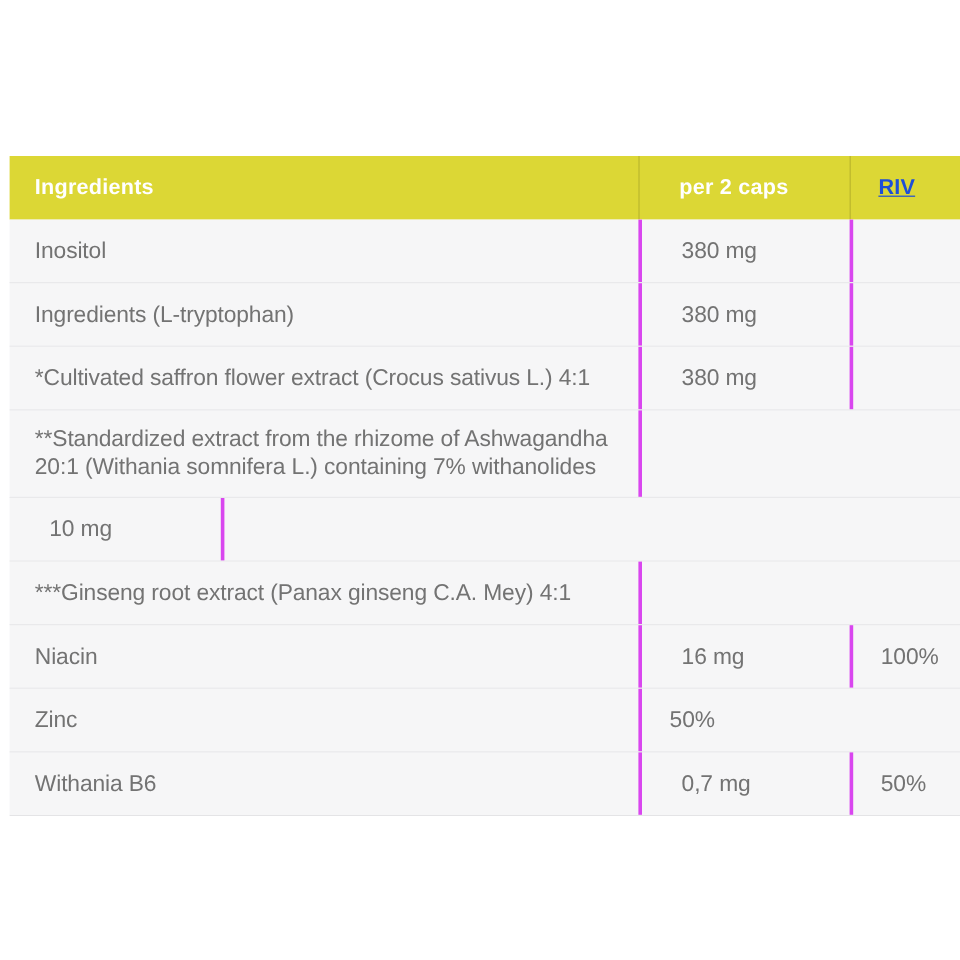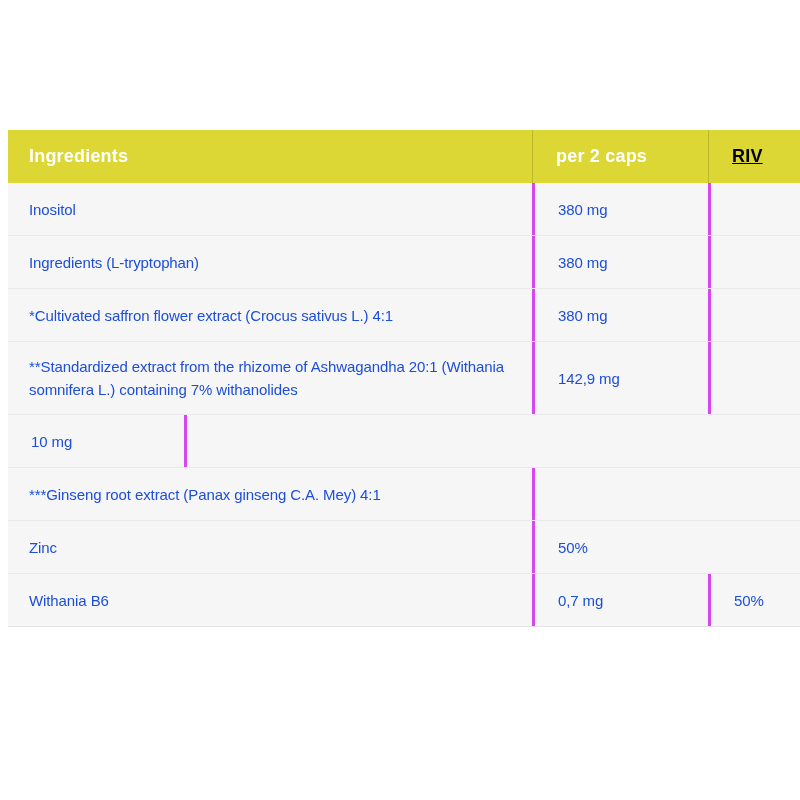--- a/index.html
+++ b/index.html
@@ -26,47 +26,47 @@
     letter-spacing: 0.2px;
     min-height: 53px;
     display: flex;
     align-items: center;
   }
   .thead .cell + .cell { border-left: 1px solid rgba(90, 88, 20, 0.25); }
 
   .tbody .trow { background: #f6f6f7; }
   .tbody .trow + .trow { border-top: 1px solid #e9e9eb; }
   .tbody .cell {
-    color: #1d4ed8;
-    font-size: 15px;
+    color: #737373;
+    font-size: 19px;
     letter-spacing: -0.1px;
     line-height: 23px;
     min-height: 52px;
     padding-top: 13px;
     padding-bottom: 13px;
     display: flex;
     align-items: center;
   }
   .tbody .cell + .cell { border-left: 3px solid #d946ef; }
 
   .col-ingredient { width: 524px; padding-left: 21px; padding-right: 16px; }
-  .col-amount     { width: 176px; padding-left: 23px; padding-right: 8px; }
+  .col-amount     { width: 176px; padding-left: 33px; padding-right: 8px; }
   .col-riv        { width: 92px;  padding-left: 23px; padding-right: 4px; }
 </style>
 </head>
 <body>
 
 <div class="page" style="background: rgb(255, 255, 255);">
   <div class="ingredients-table">
 
     <div class="thead" style="background: rgb(220, 215, 53);">
       <div class="trow">
         <div class="cell col-ingredient" style="color: rgb(255, 255, 255);">Ingredients</div>
         <div class="cell col-amount" style="color: rgb(255, 255, 255);">per 2 caps</div>
-        <div class="cell col-riv" style="color: #000000; text-decoration: underline;">RIV</div>
+        <div class="cell col-riv" style="color: #1d4ed8; text-decoration: underline;">RIV</div>
       </div>
     </div>
 
     <div class="tbody">
   <div class="trow">
     <div class="cell col-ingredient">Inositol</div>
     <div class="cell col-amount">380 mg</div>
     <div class="cell col-riv"></div>
   </div>
 
@@ -77,34 +77,38 @@
   </div>
 
   <div class="trow">
     <div class="cell col-ingredient">*Cultivated saffron flower extract (Crocus sativus L.) 4:1</div>
     <div class="cell col-amount">380 mg</div>
     <div class="cell col-riv"></div>
   </div>
 
   <div class="trow">
     <div class="cell col-ingredient">**Standardized extract from the rhizome of Ashwagandha 20:1 (Withania somnifera L.) containing 7% withanolides</div>
-    <div class="cell col-amount">142,9 mg</div>
     <div class="cell col-riv"></div>
   </div>
 
   <div class="trow">
     <div class="cell col-amount">10 mg</div>
     <div class="cell col-riv"></div>
   </div>
 
   <div class="trow">
     <div class="cell col-ingredient">***Ginseng root extract (Panax ginseng C.A. Mey) 4:1</div>
     <div class="cell col-riv"></div>
   </div>
 
+  <div class="trow">
+    <div class="cell col-ingredient">Niacin</div>
+    <div class="cell col-amount">16 mg</div>
+    <div class="cell col-riv">100%</div>
+  </div>
 
   <div class="trow">
     <div class="cell col-ingredient">Zinc</div>
     <div class="cell col-riv">50%</div>
   </div>
 
   <div class="trow">
     <div class="cell col-ingredient">Withania B6</div>
     <div class="cell col-amount">0,7 mg</div>
     <div class="cell col-riv">50%</div>

